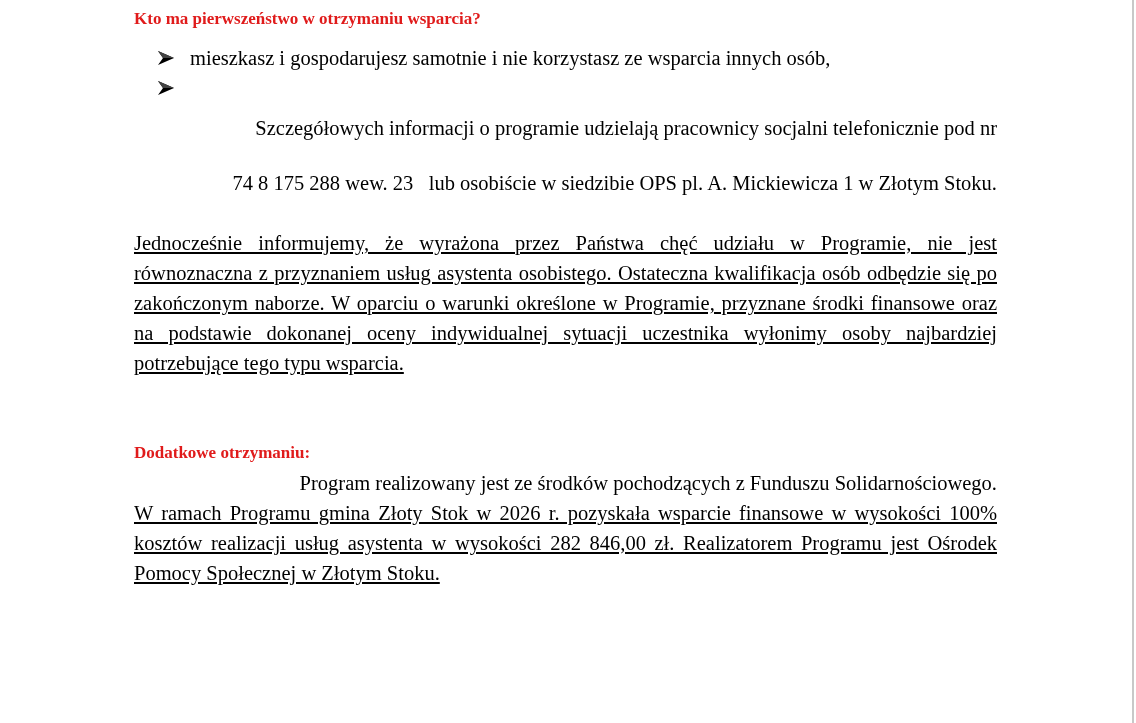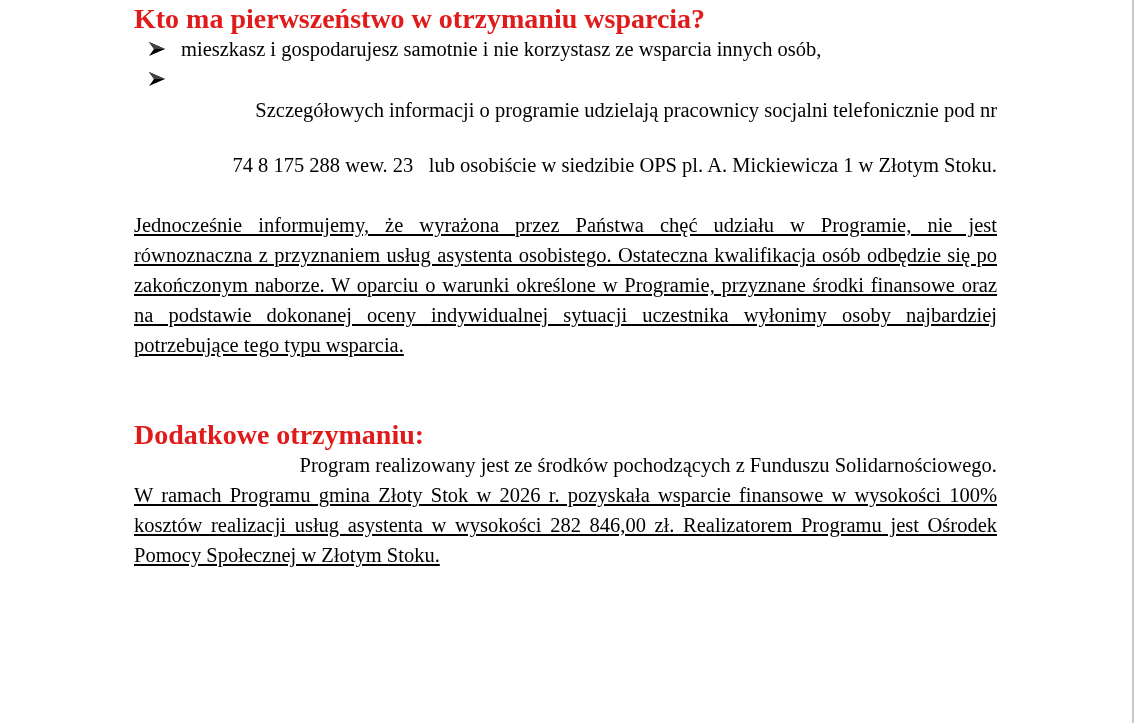--- a/index.html
+++ b/index.html
@@ -27,36 +27,36 @@
       position: absolute;
       left: 134px;
       top: 0;
       width: 863px;
       font-size: 20.5px;
       line-height: 30px;
     }
     .heading-red {
       color: #e01b1b;
       font-weight: bold;
-      font-size: 28px;
+      font-size: 17px;
       line-height: 30px;
       margin: 0;
     }
     .p {
       margin: 0;
       text-align: right;
     }
     .justify {
       text-align: justify;
       text-align-last: left;
       text-decoration: underline;
     }
     .bullets {
       list-style: none;
-      margin: 0;
+      margin: 9px;
       padding: 0;
     }
     .bullet-item {
       position: relative;
       padding-left: 47px;
       text-align: justify;
       text-align-last: left;
     }
     .bullet-icon {
       position: absolute;

